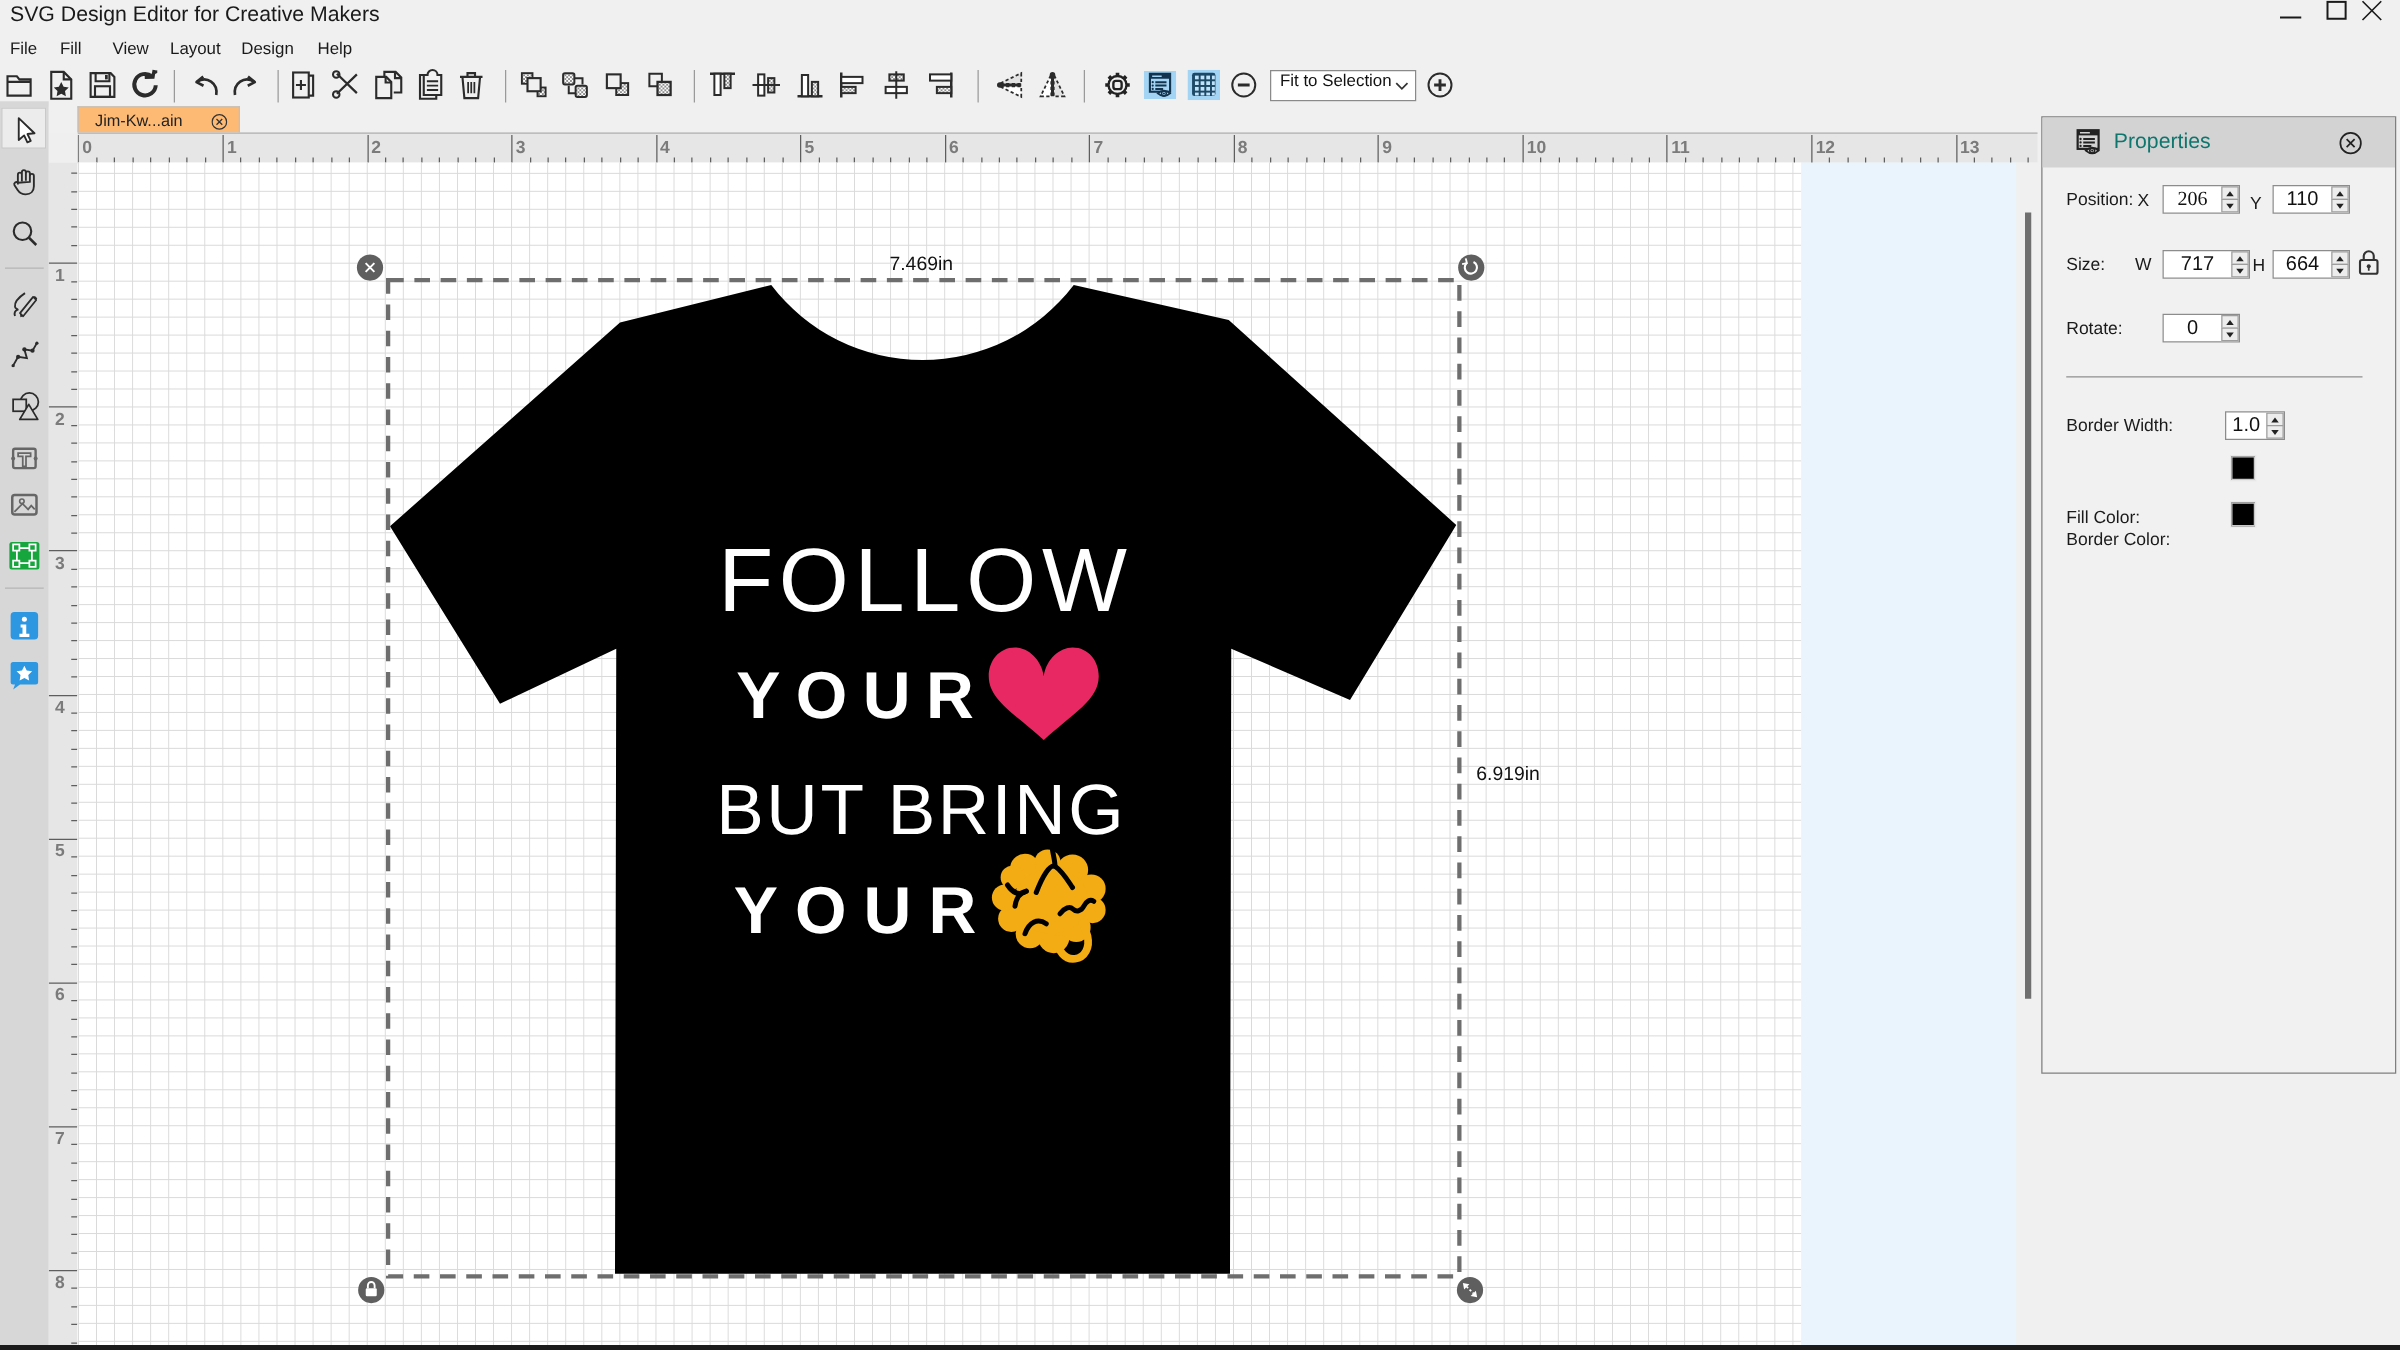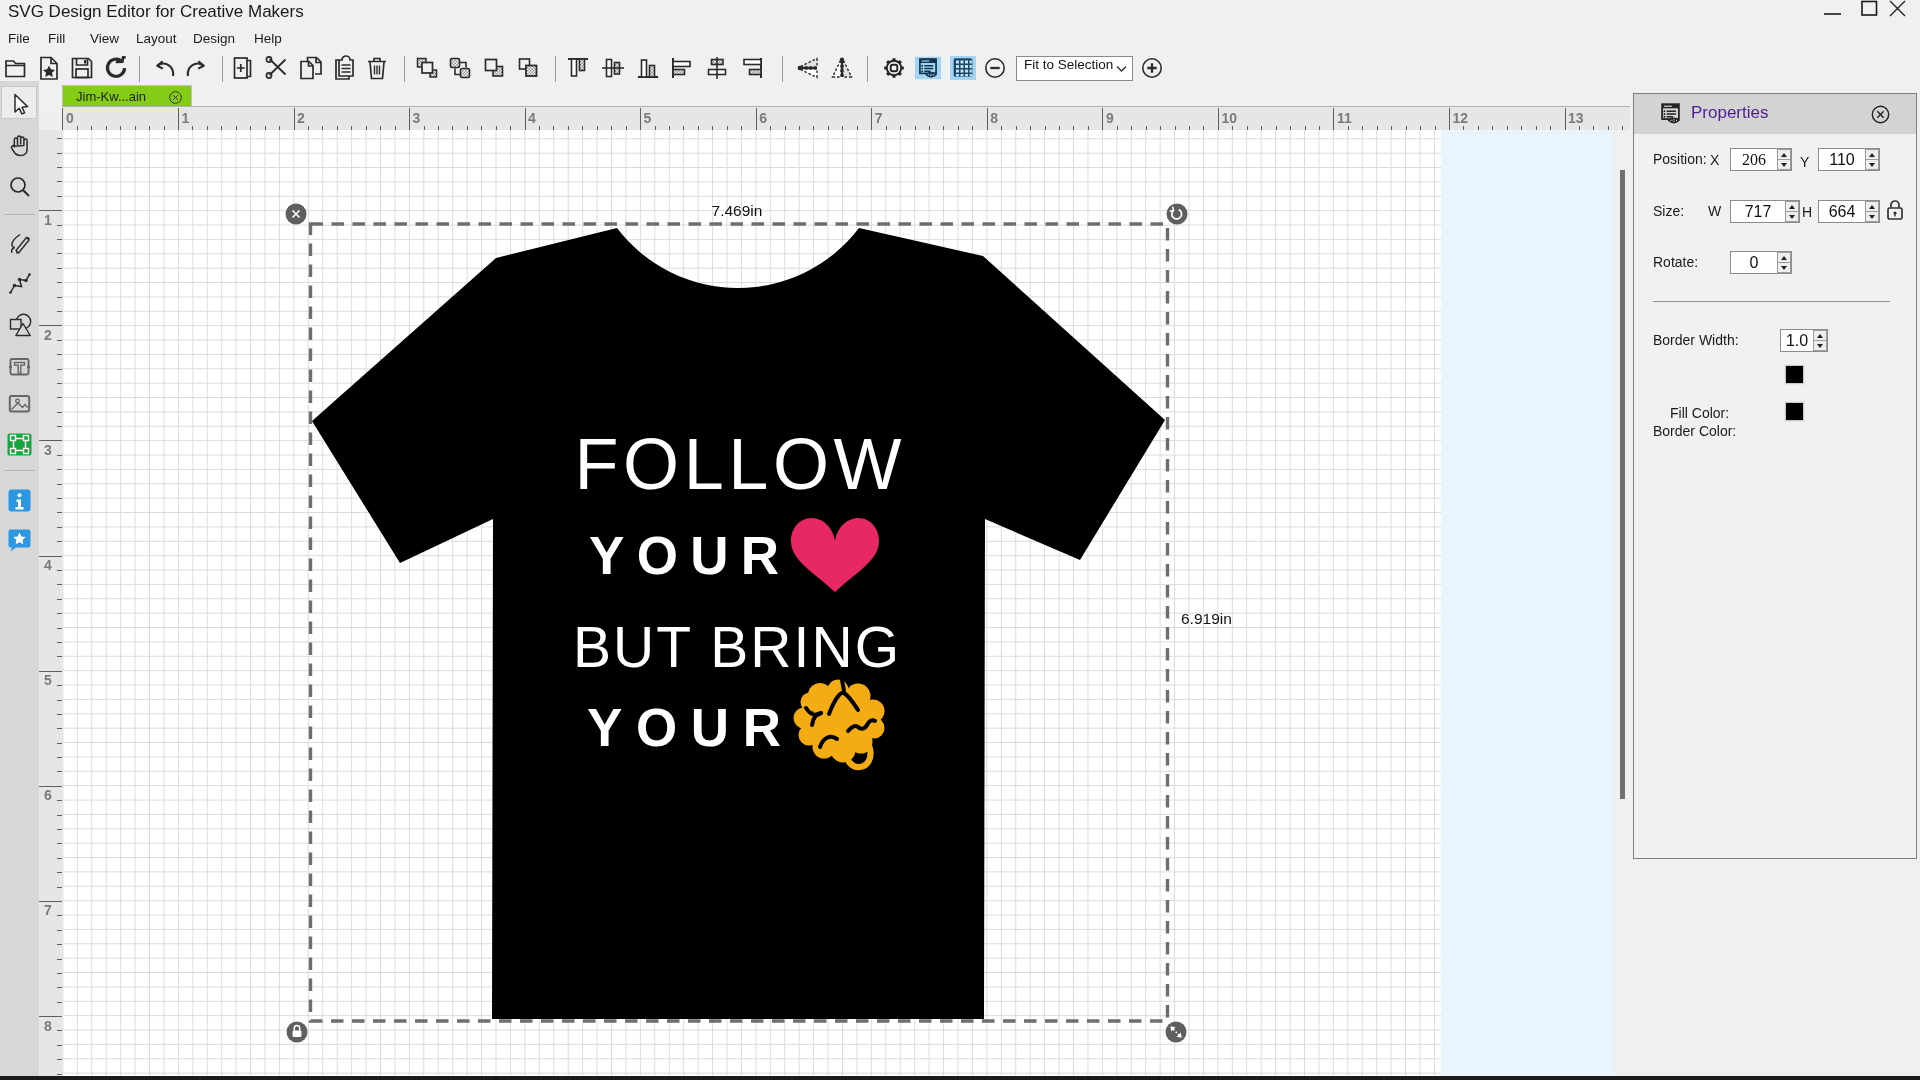--- a/index.html
+++ b/index.html
@@ -11,21 +11,21 @@
 #toolbar{position:absolute;left:0;top:50px;height:38px;}
 .tbsep{position:absolute;top:6px;width:1px;height:26px;background:#9a9a9a;}
 .tbi{position:absolute;top:5px;width:26px;height:26px;}
 .tbi svg{width:26px;height:26px;}
 #sidebar{position:absolute;left:0;top:81px;width:39px;height:996px;background:#d7d7d7;}
 .sbi{position:absolute;left:7px;width:25px;height:25px;}
 .sbi svg{width:25px;height:25px;}
 #selhl{position:absolute;left:1px;top:5px;width:36px;height:33px;background:#ececec;border:1px solid #c9c9c9;}
 .sbsep{position:absolute;left:4px;width:31px;height:1px;background:#b5b5b5;}
 #tabrow{position:absolute;left:39px;top:85px;width:1591px;height:21px;background:#f0f0f0;}
-#tab{position:absolute;left:23px;top:0px;width:130px;height:21px;background:#84cc16;
+#tab{position:absolute;left:23px;top:0px;width:130px;height:21px;background:#fdba74;
  border:1px solid #c0c0c0;border-bottom:none;font-size:13px;color:#222;}
 #hruler{position:absolute;left:62px;top:106px;width:1568px;height:24px;background:#e6e6e6;border-top:1px solid #b0b0b0;}
 #vruler{position:absolute;left:39px;top:130px;width:23px;height:947px;background:#e6e6e6;}
 #corner{position:absolute;left:39px;top:106px;width:23px;height:24px;background:#efefef;}
 #canvas{position:absolute;left:62px;top:130px;width:1379px;height:947px;background:#fff;
  background-image:linear-gradient(to right,#dadada 1px,transparent 1px),
  linear-gradient(to bottom,#dadada 1px,transparent 1px);
  background-size:14.444px 14.39px;background-position:0.4px 8.3px;}
 #bluezone{position:absolute;left:1441px;top:130px;width:172px;height:947px;background:#eaf4fc;}
 #sbgutter{position:absolute;left:1613px;top:130px;width:17px;height:947px;background:#f0f0f0;}
@@ -429,21 +429,21 @@
         </g>
         <g fill="#222">
           <circle cx="8" cy="10" r="1"></circle>
           <circle cx="8" cy="13" r="1"></circle>
           <circle cx="8" cy="16" r="1"></circle>
         </g>
         <path d="M12.5 20 Q18 15.2 23.5 20 Q18 24.8 12.5 20 Z" fill="#d3d3d3" stroke="#222" stroke-width="1.6"></path>
         <circle cx="18" cy="20" r="2.1" fill="none" stroke="#222" stroke-width="1.3"></circle>
         <circle cx="18" cy="20" r="0.9" fill="#222"></circle>
       </svg>
-  <span style="position:absolute;left:57px;top:9px;font-size:17px;color:#4c1d95;">Properties</span>
+  <span style="position:absolute;left:57px;top:9px;font-size:17px;color:#0f766e;">Properties</span>
   <svg style="position:absolute;left:237px;top:11px;" width="19" height="19" viewBox="0 0 19 19">
         <circle cx="9.5" cy="9.5" r="8.2" fill="none" stroke="#222" stroke-width="1.4"></circle>
         <path d="M6.3 6.3 L12.7 12.7 M12.7 6.3 L6.3 12.7" stroke="#222" stroke-width="1.4"></path>
       </svg>
  </div>
  <span class="plabel" style="left:19px;top:57px;">Position:</span>
  <span class="plabel" style="left:76px;top:58px;">X</span>
  <div class="spin" style="left:96px;top:54px;width:62px;font-family:Liberation Serif, serif;">
       <span class="spinval">206</span>
       <div class="spinbtns">
@@ -518,15 +518,15 @@
         <div class="spinup">
           <div class="arr arrup"></div>
         </div>
         <div class="spindn">
           <div class="arr arrdn"></div>
         </div>
       </div>
     </div>
  <span class="plabel" style="left:19px;top:288px;margin-top:41px;">Border Color:</span>
  <div class="swatch" style="left:151px;top:271px;"></div>
- <span class="plabel" style="left:36px;top:311px;">Fill Color:</span>
+ <span class="plabel" style="left:19px;top:311px;">Fill Color:</span>
  <div class="swatch" style="left:151px;top:308px;"></div>
 </div>
 
 </body></html>

